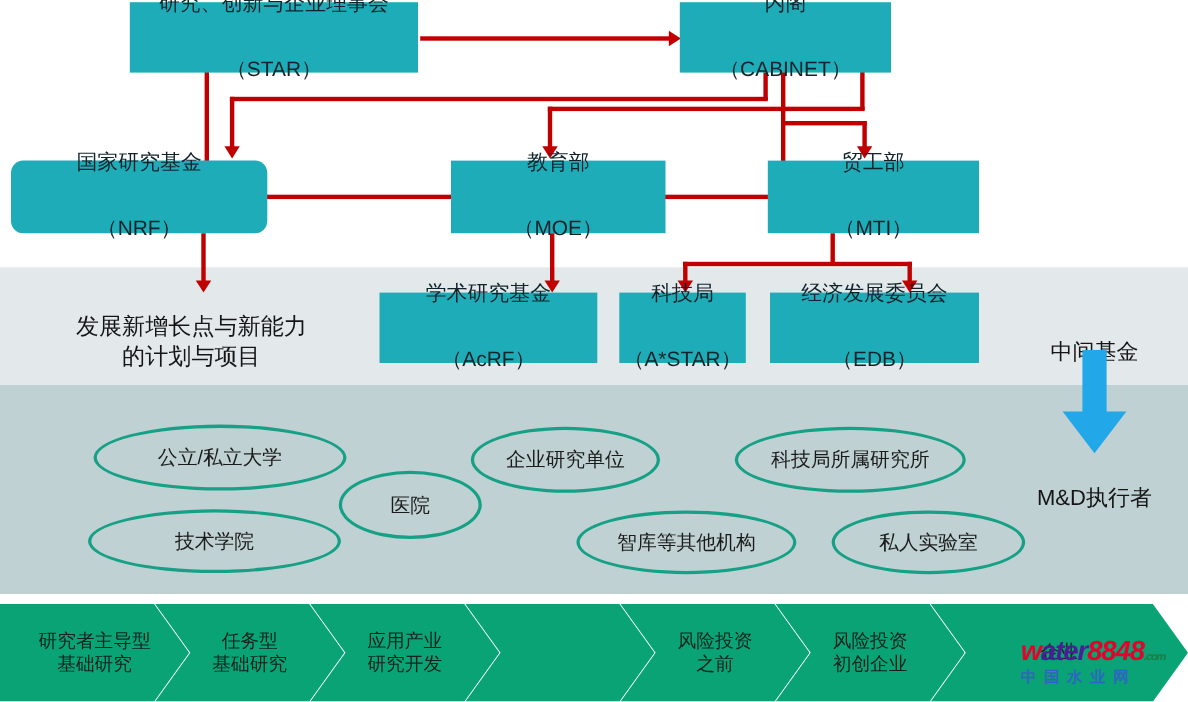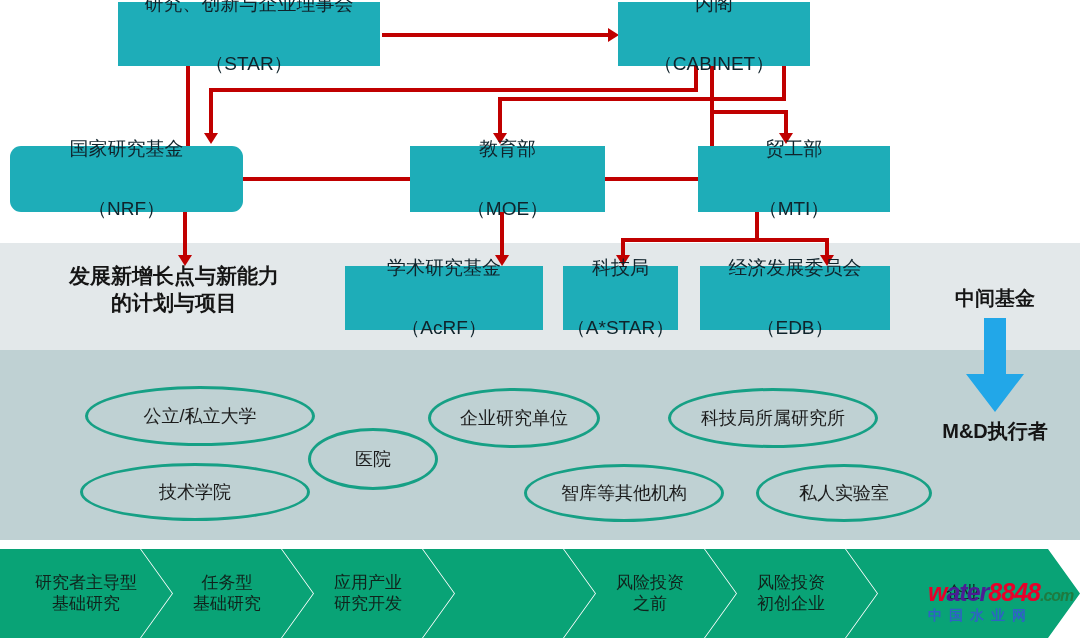--- a/index.html
+++ b/index.html
@@ -68,24 +68,25 @@
     position: absolute;
     width: 0;
     height: 0;
     border-top: 7px solid transparent;
     border-bottom: 7px solid transparent;
     border-left: 11px solid #c00000;
   }
   
   .band-head {
     position: absolute;
-    font-weight: bold;
+    font-weight: normal;
     color: #151515;
     text-align: center;
     line-height: 1.3;
+    margin-top: 22px;
   }
   #label-programs {
     left: 24px;
     top: 262px;
     width: 300px;
     font-size: 21px;
   }
   #label-intermediary {
     left: 920px;
     top: 285px;
@@ -317,18 +318,18 @@
 
     <div class="chev" style="left:846px; width:234px; clip-path: polygon(0 0, 202px 0, 234px 44.5px, 202px 89px, 0 89px, 32px 44.5px);">
       <span>企业</span>
       <span></span>
     </div>
 
   </div>
 
   <div id="watermark">
     <div class="wm-row1">
-      <span style="color:#e8002a;">w</span><span style="color:#4c1d95;">ater</span><span style="color:#e8002a;">8848</span><span style="color:#1f7a3f; font-size:16px;">.com</span>
+      <span style="color:#e8002a;">w</span><span style="color:#4c1d95;">ater</span><span style="color:#e8002a;">8848</span><span style="color:#1f7a3f; font-size:10px;">.com</span>
     </div>
     <div class="wm-row2" style="color:#2f63c4;">中国水业网</div>
   </div>
 
 </div>
 
 </body></html>

